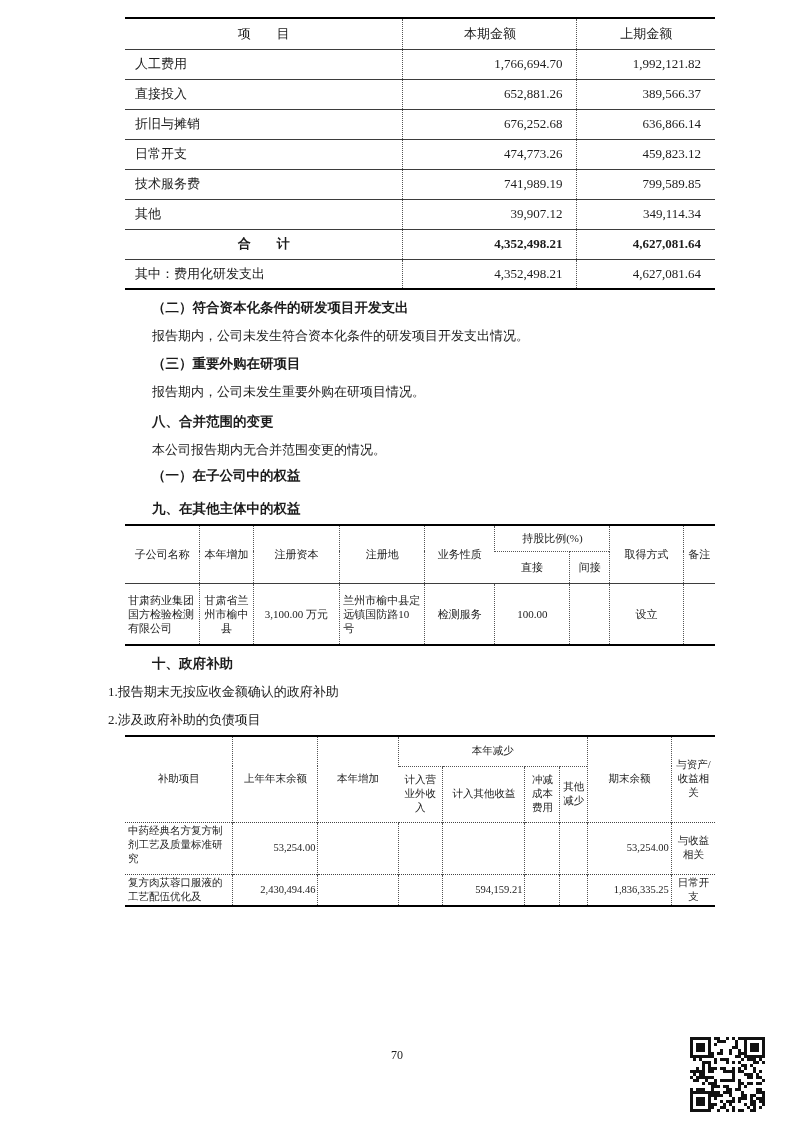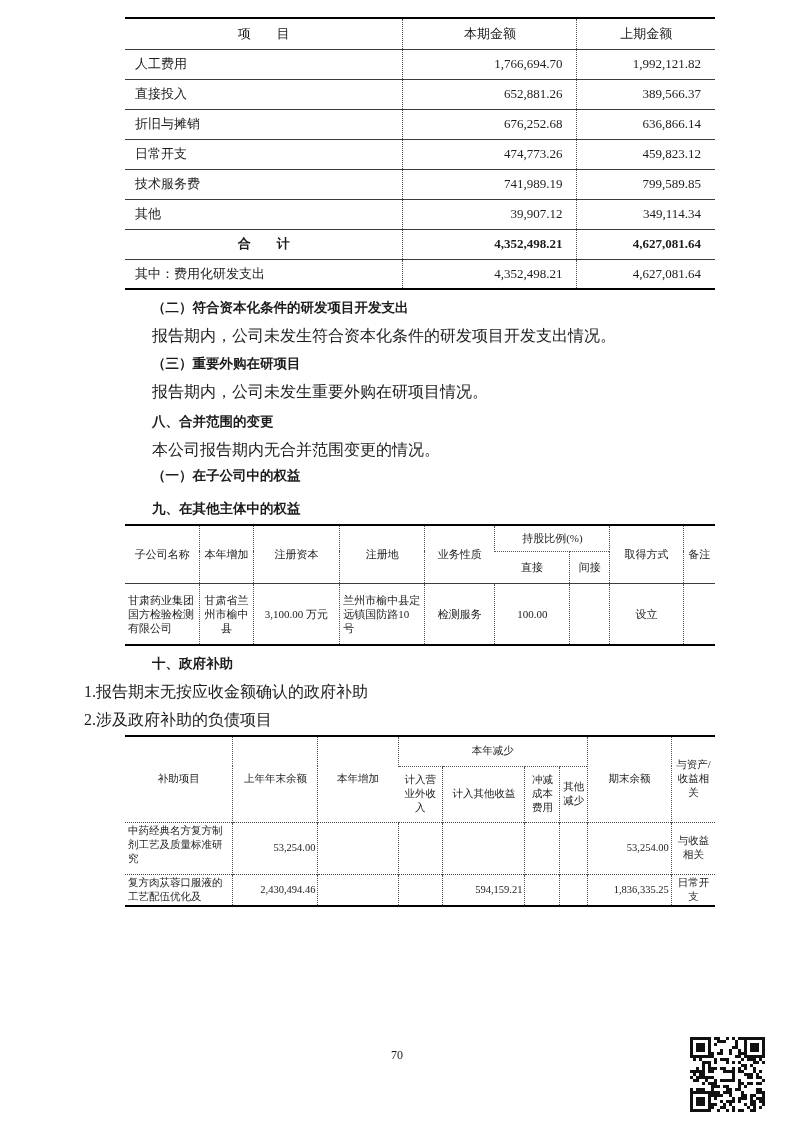--- a/index.html
+++ b/index.html
@@ -26,23 +26,23 @@
   .t1 tr.head { height:31px; }
   .t1 tr + tr td, .t1 tr + tr th { border-top:1px solid #3d3d3d; }
   .t1 th { text-align:center; }
   .t1 td.item { text-align:left; padding-left:10px; }
   .t1 td.num { text-align:right; padding-right:14px; }
   .t1 tr.total td { font-weight:bold; }
   .t1 tr.total td.item { text-align:center; padding-left:0; }
   .t1 td.indent2 { padding-left:47px; }
   
   .sec-h { margin:11px 81px 0 152px; font-size:13.5px; font-weight:bold; line-height:17px; }
-  .sec-p { margin:11px 81px 0 152px; font-size:16px; line-height:17px; }
+  .sec-p { margin:11px 81px 0 152px; font-size:13px; line-height:17px; }
   .mt13 { margin-top:13px; } .mt16 { margin-top:16px; } .mt9 { margin-top:9px; }
-  .num-item { margin-left:84px; }
+  .num-item { margin-left:108px; }
   
   .t2 { margin-top:7px; font-size:11px; line-height:14px; }
   .t2 th, .t2 td { text-align:center; padding:2px 3px; }
   .t2 tr.sub th { border-top:1px dotted #555; }
   .t2 tr.data td { border-top:1px solid #3d3d3d; height:62px; }
   .t2 tr.h1 { height:26px; } .t2 tr.sub { height:32px; }
   .t2 td.left { text-align:left; }
   
   .t3 { margin-top:7px; font-size:10.5px; line-height:14px; }
   .t3 th, .t3 td { text-align:center; padding:1px 2px; }

